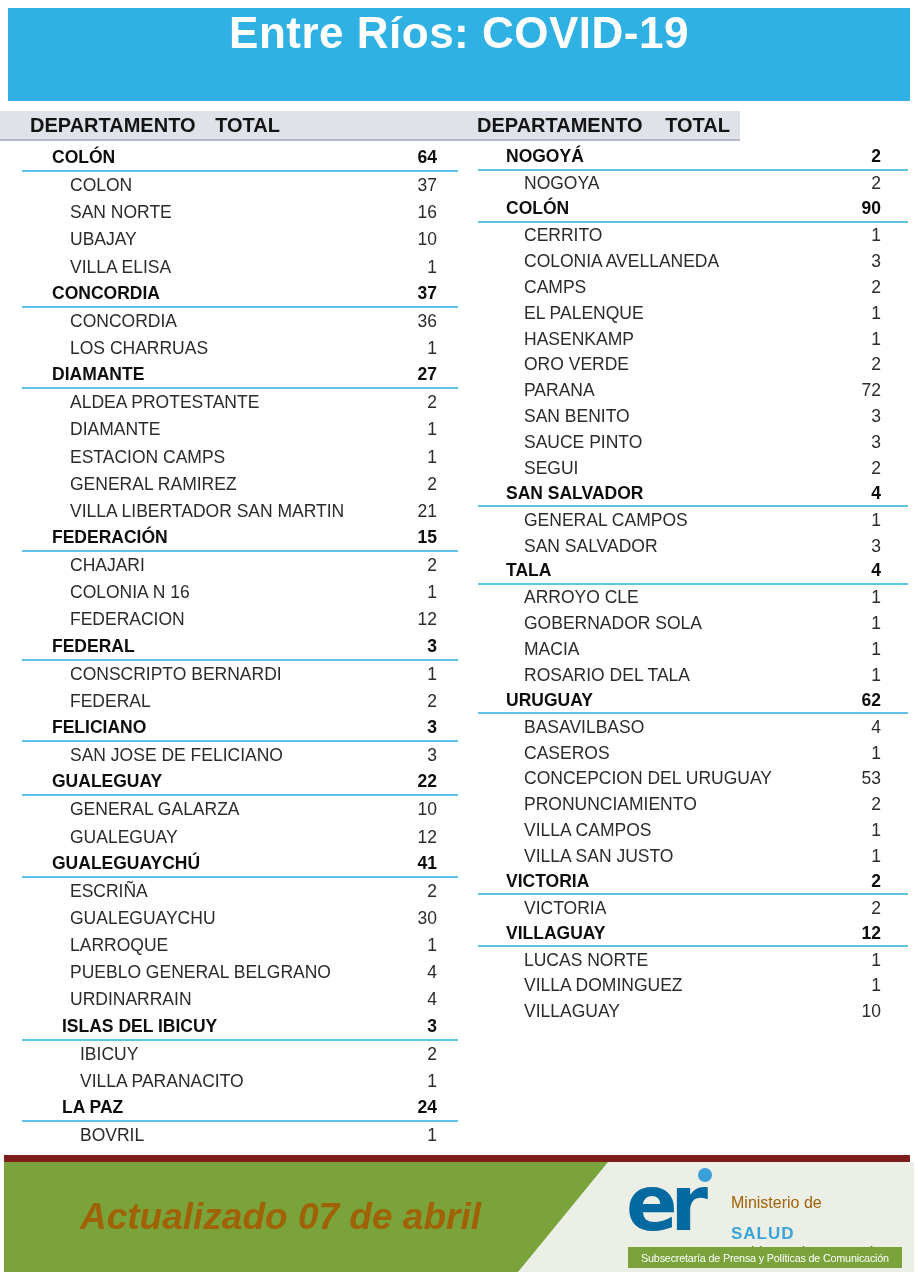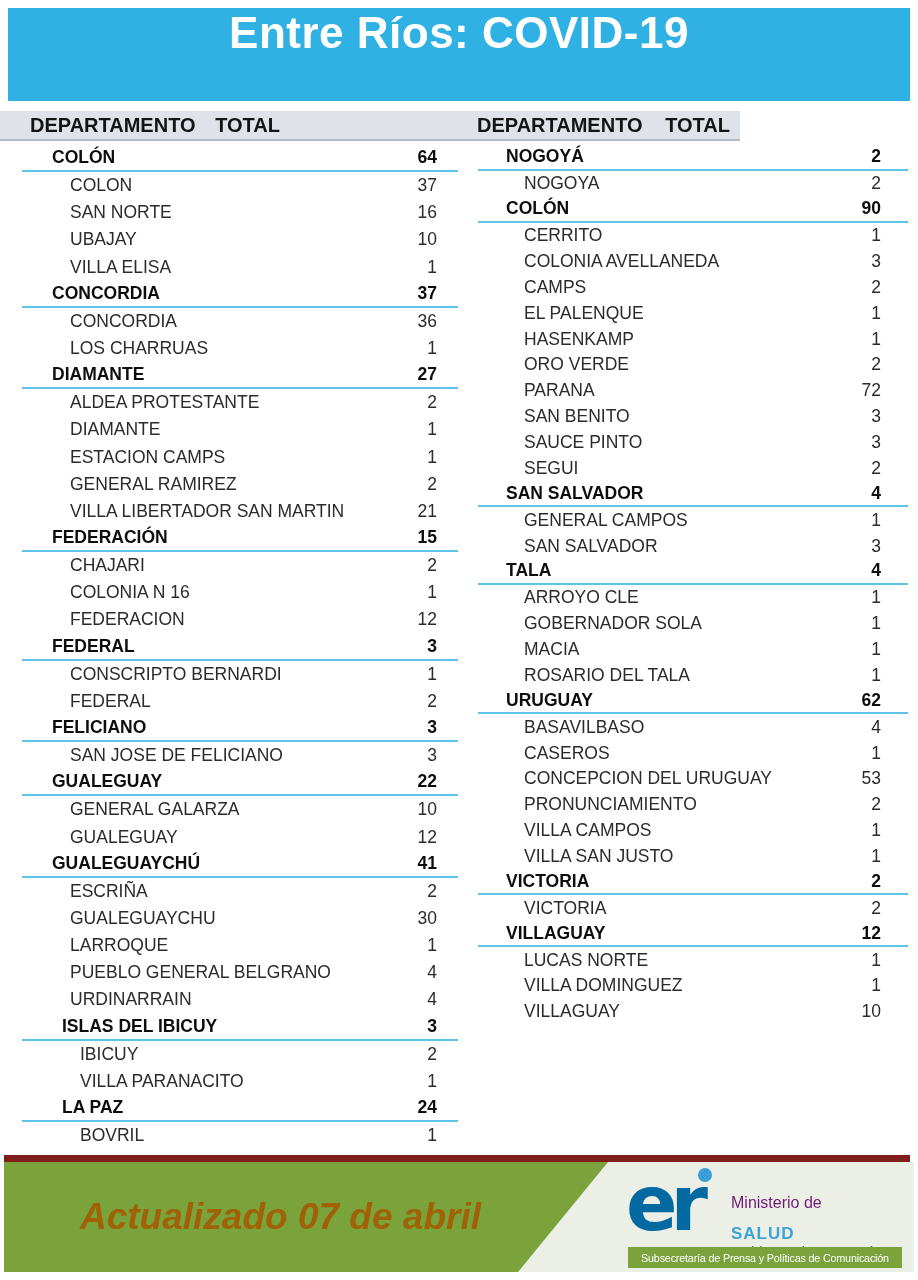--- a/index.html
+++ b/index.html
@@ -48,21 +48,21 @@
 
   
   .footer{position:absolute;left:4px;top:1162px;width:910px;height:110px;background:#ecefe6;}
   .footer svg{position:absolute;left:0;top:0;}
   .updated{position:absolute;left:76px;top:50%;transform:translateY(-50%);
            color:#a16207;font-size:37px;font-style:italic;font-weight:bold;white-space:nowrap;}
   .er{position:absolute;left:622px;top:2px;font-family:"DejaVu Sans",sans-serif;font-weight:bold;
       font-size:76px;line-height:80px;color:#0369a1;letter-spacing:-7px;}
   .er-dot{position:absolute;left:694px;top:6px;width:14px;height:14px;border-radius:50%;background:#3a9ed8;}
   .ministry{position:absolute;left:727px;top:32px;}
-  .ministry .m1{font-size:16px;line-height:17px;color:#701a75;}
+  .ministry .m1{font-size:16px;line-height:17px;color:#a16207;}
   .ministry .m2{font-size:17px;line-height:18px;font-weight:bold;color:#3aa3da;letter-spacing:1px;margin-top:14px;}
   .ministry .m3{font-size:15px;line-height:17px;color:#4d7c0f;}
   .badge{position:absolute;left:624px;top:85px;width:274px;height:21px;background:#7aa33c;
          display:flex;align-items:center;justify-content:center;
          color:#ffffff;font-weight:normal;font-size:10.8px;letter-spacing:-.2px;white-space:nowrap;}
 </style>
 </head>
 <body>
 
 <div class="page">

